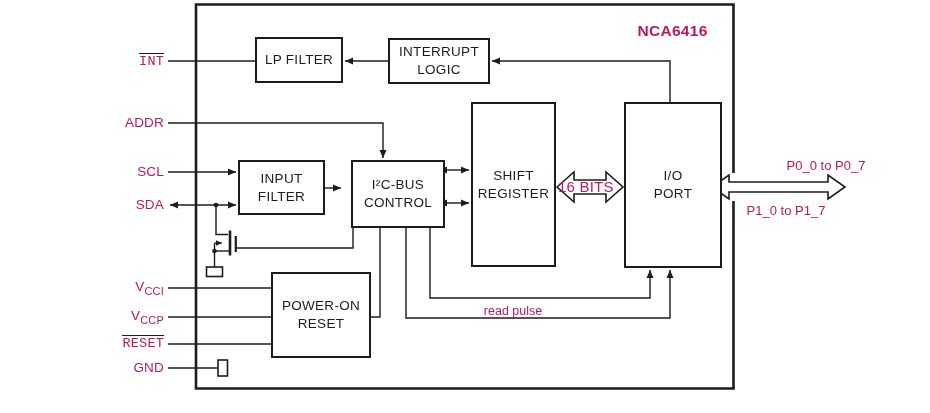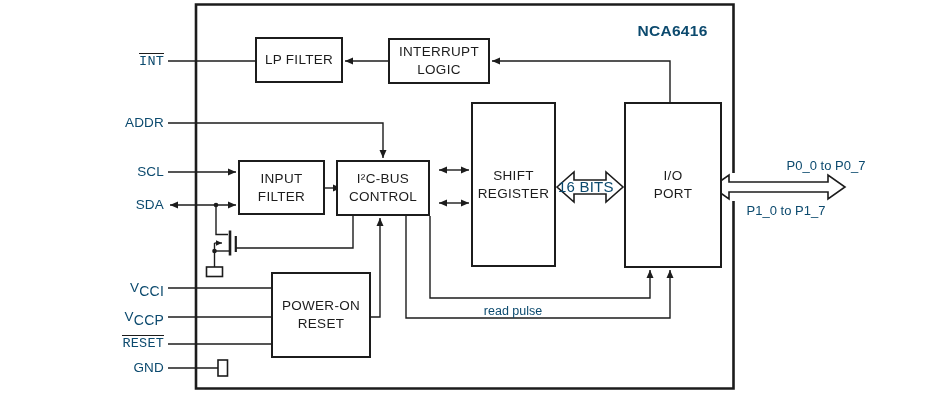--- a/index.html
+++ b/index.html
@@ -8,24 +8,24 @@
     font-family:"Liberation Sans","DejaVu Sans",sans-serif;color:#1c1c1c;overflow:hidden;
   }
   .layer{position:absolute;left:0;top:0;}
   svg.wires{z-index:1;}
   .block{
     position:absolute;z-index:2;box-sizing:border-box;background:#ffffff;
     border:2px solid #1c1c1c;display:flex;align-items:center;justify-content:center;
     text-align:center;white-space:pre-line;font-size:13.5px;line-height:1.32;
     letter-spacing:0.3px;color:#1c1c1c;
   }
-  .lbl{position:absolute;z-index:3;font-size:13.5px;line-height:20px;height:20px;color:#0c4a6e;}
+  .lbl{position:absolute;z-index:3;font-size:13.5px;line-height:20px;height:20px;color:#be185d;}
   .pin{left:40px;width:124px;text-align:right;letter-spacing:0.2px;}
   .ovl{display:inline-block;border-top:1.5px solid #1c1c1c;padding-top:1px;line-height:1.1;font-family:Liberation Mono, monospace;}
-  .sub{font-size:14px;position:relative;top:3.5px;letter-spacing:0.2px;}
+  .sub{font-size:11px;position:relative;top:3.5px;letter-spacing:0.2px;}
   .title{font-weight:bold;font-size:15.5px;text-align:center;letter-spacing:0.3px;}
   .buslbl{text-align:center;font-size:13px;}
   .siglbl{text-align:center;font-size:12.5px;}
   .bits{text-align:left;font-size:15px;letter-spacing:0.2px;}
 </style>
 </head>
 <body>
 
 <div class="canvas">
 
@@ -76,21 +76,21 @@
 
     <polygon points="557,187 574,172 574,180 606,180 606,172 623,187 606,202 606,194 574,194 574,202" fill="#ffffff" stroke="#1c1c1c" stroke-width="1.6" stroke-linejoin="miter"></polygon>
     <polygon points="712,187 729,175 729,182 828,182 828,175 845,187 828,199 828,192 729,192 729,199" fill="#ffffff" stroke="#1c1c1c" stroke-width="1.6" stroke-linejoin="miter"></polygon>
   </svg>
 
   <div class="block" style="left:255px;top:37px;width:88px;height:46px">LP FILTER</div>
   <div class="block" style="left:388px;top:38px;width:102px;height:46px">INTERRUPT
 LOGIC</div>
   <div class="block" style="left:238px;top:160px;width:87px;height:55px">INPUT
 FILTER</div>
-  <div class="block" style="left:336px;top:160px;width:94px;height:56px">I²C-BUS
+  <div class="block" style="left:351px;top:160px;width:94px;height:68px">I²C-BUS
 CONTROL</div>
   <div class="block" style="left:471px;top:102px;width:85px;height:165px">SHIFT
 REGISTER</div>
   <div class="block" style="left:624px;top:102px;width:98px;height:166px">I/O
 PORT</div>
   <div class="block" style="left:271px;top:272px;width:100px;height:86px">POWER-ON
 RESET</div>
 
   <div class="lbl title" style="left:630px;top:21px;width:85px">NCA6416</div>
 

